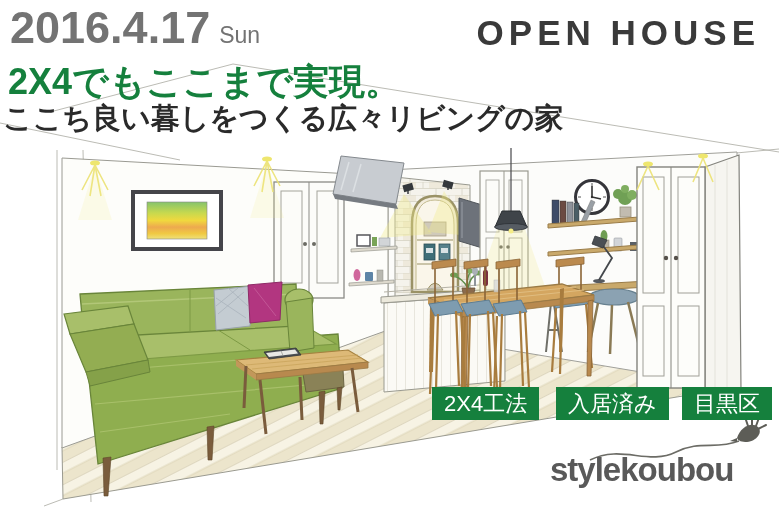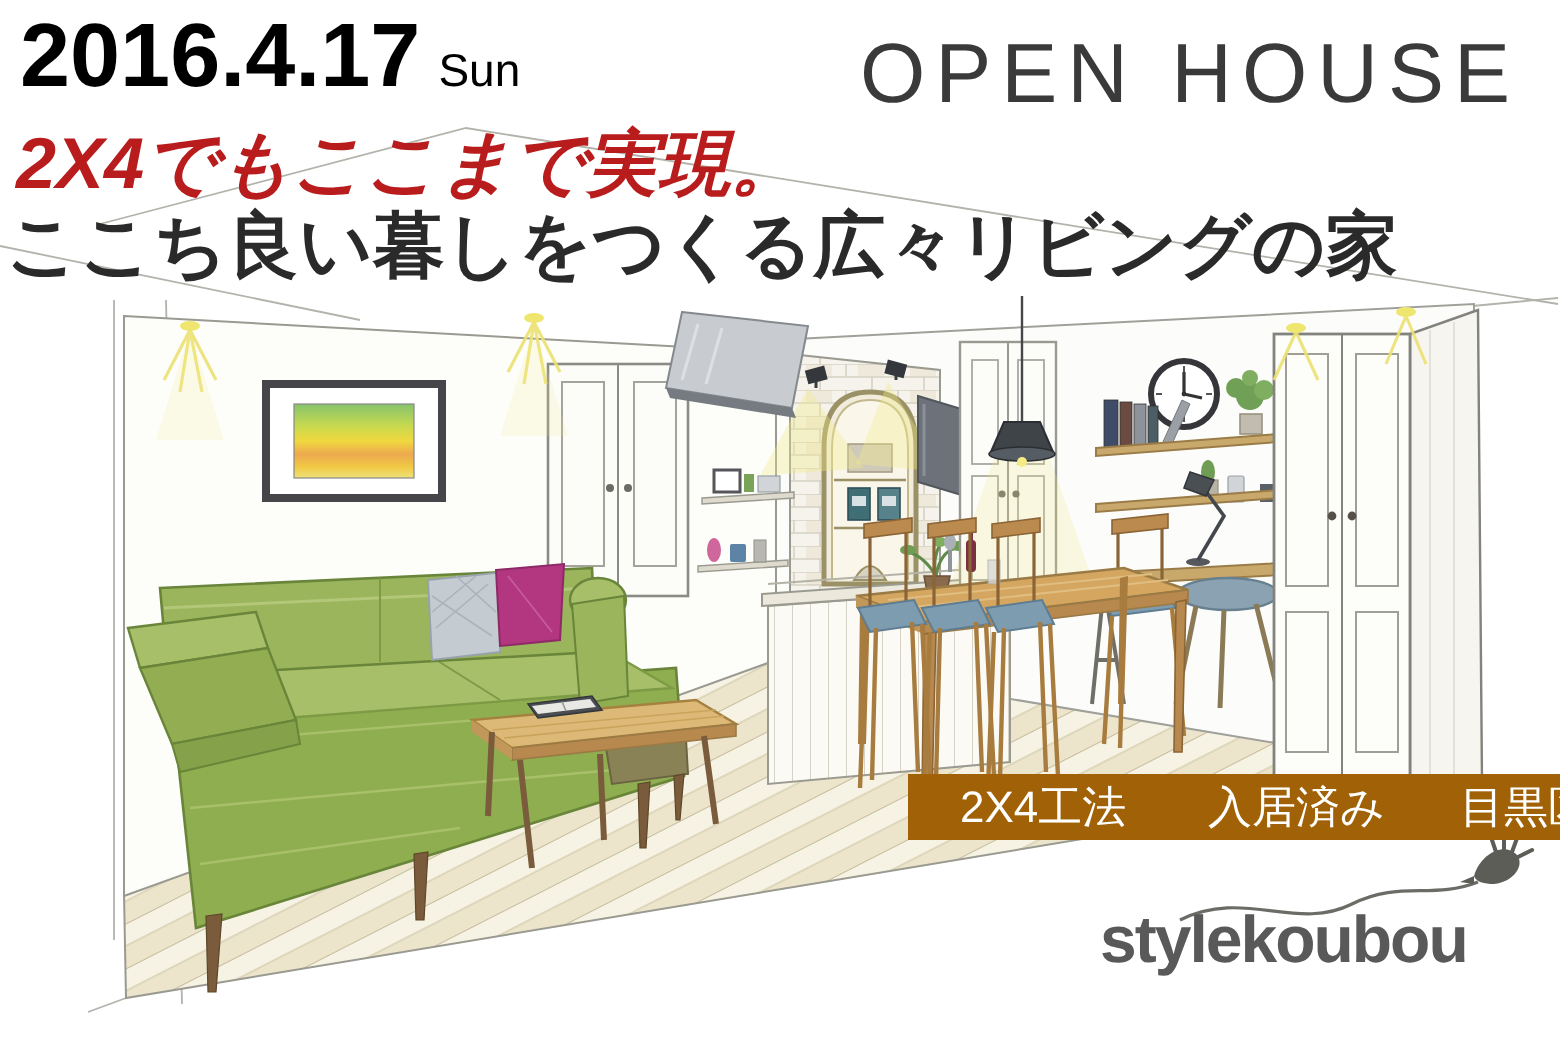--- a/index.html
+++ b/index.html
@@ -1,27 +1,27 @@
 <!DOCTYPE html>
 <html><head>
 <meta charset="utf-8">
 <style>
   html,body{margin:0;padding:0;}
   .stage{position:relative;width:780px;height:520px;background:#ffffff;overflow:hidden;
          font-family:"Liberation Sans","DejaVu Sans",sans-serif;}
   svg.illu{position:absolute;left:0;top:0;}
-  .date-row{position:absolute;top:2px;left:10px;display:flex;align-items:baseline;color:#000000;}
+  .date-row{position:absolute;top:2px;left:10px;display:flex;align-items:baseline;color:#737373;}
   .date{font-size:45px;font-weight:bold;}
   .day{font-size:23px;font-weight:normal;margin-left:9px;}
-  .open-house{position:absolute;top:13px;right:20px;font-size:42px;font-weight:normal;
+  .open-house{position:absolute;top:13px;right:20px;font-size:35px;font-weight:bold;
               letter-spacing:5px;color:#3a3a3a;white-space:nowrap;}
-  .hl1{position:absolute;top:58px;left:8px;font-size:36px;font-weight:600;color:#b91c1c;white-space:nowrap;font-style:italic;}
-  .hl2{position:absolute;top:99px;left:3px;font-size:36px;font-weight:600;color:#2a2a2a;white-space:nowrap;}
-  .tag{position:absolute;top:387px;background:#a16207;color:#ffffff;font-size:22px;
-       line-height:33px;height:33px;padding:0 26px;white-space:nowrap;margin-left:22px;}
+  .hl1{position:absolute;top:58px;left:8px;font-size:36px;font-weight:600;color:#15803d;white-space:nowrap;}
+  .hl2{position:absolute;top:99px;left:3px;font-size:29px;font-weight:600;color:#2a2a2a;white-space:nowrap;}
+  .tag{position:absolute;top:387px;background:#15803d;color:#ffffff;font-size:22px;
+       line-height:33px;height:33px;padding:0 12px;white-space:nowrap;}
   .tag1{left:432px}.tag2{left:556px}.tag3{left:682px}
   .logo{position:absolute;top:451px;left:550px;font-size:33px;font-weight:bold;
         color:#595959;letter-spacing:-1px;white-space:nowrap;}
 </style>
 </head>
 <body>
 
 <div class="stage">
 
   <svg class="illu" width="780" height="520" viewBox="0 0 780 520">

